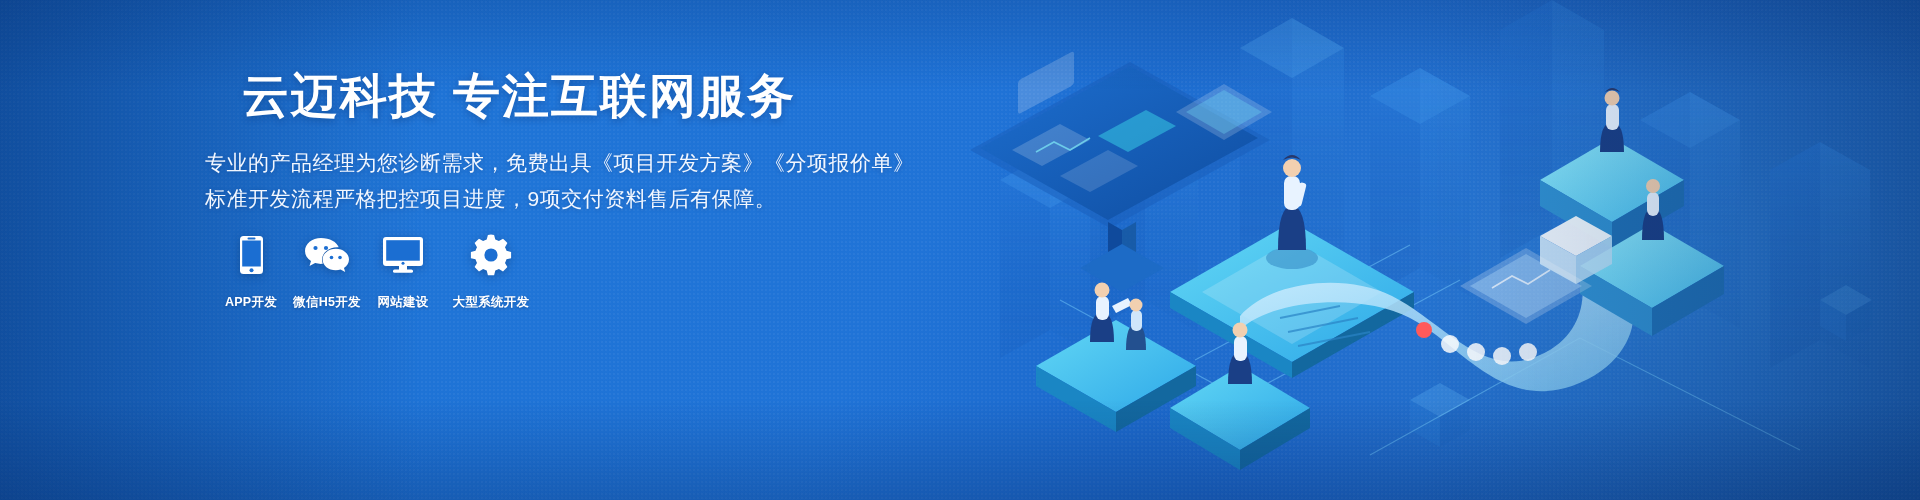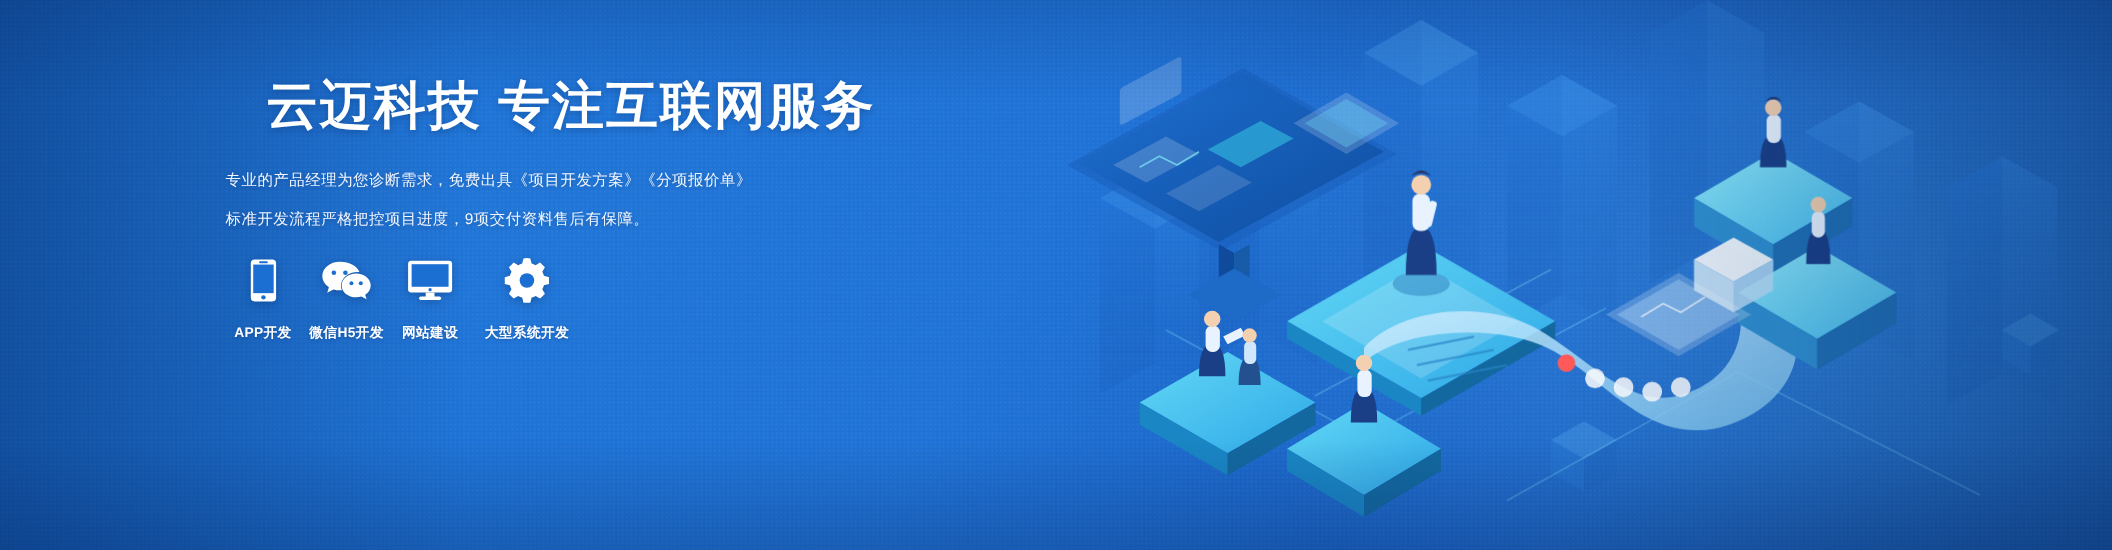--- a/index.html
+++ b/index.html
@@ -36,27 +36,27 @@
   .copy{position:absolute;left:203px;top:0;width:760px;height:500px;}
   .title{
     position:absolute;top:72px;left:0;
     font-size:47px;line-height:1;font-weight:bold;color:#ffffff;
     letter-spacing:2px;white-space:nowrap;
     text-shadow:0 2px 7px rgba(0,30,80,.30);
     margin-left:39px;
   }
   .subtitle{position:absolute;top:145px;left:2px;}
   .subtitle .ln{
-    font-size:14px;line-height:36px;color:#f2f7ff;white-space:nowrap;
+    font-size:21px;line-height:36px;color:#f2f7ff;white-space:nowrap;
     letter-spacing:.5px;font-weight:400;
     text-shadow:0 1px 4px rgba(0,30,80,.25);
   }
 
   
-  .services{position:absolute;top:232px;left:0;display:flex;align-items:flex-start;}
+  .services{position:absolute;top:232px;left:12px;display:flex;align-items:flex-start;}
   .svc{width:72px;display:flex;flex-direction:column;align-items:center;margin-right:4px;}
   .svc .glyph{height:46px;display:flex;align-items:center;justify-content:center;}
   .svc .glyph svg{display:block;filter:drop-shadow(0 2px 4px rgba(0,25,70,.28));}
   .svc .lbl{
     margin-top:16px;font-size:12.5px;color:#ffffff;white-space:nowrap;
     font-weight:bold;letter-spacing:.3px;
     text-shadow:0 1px 3px rgba(0,25,70,.30);
   }
   .svc-wide{width:96px;justify-content:space-between;}
 

